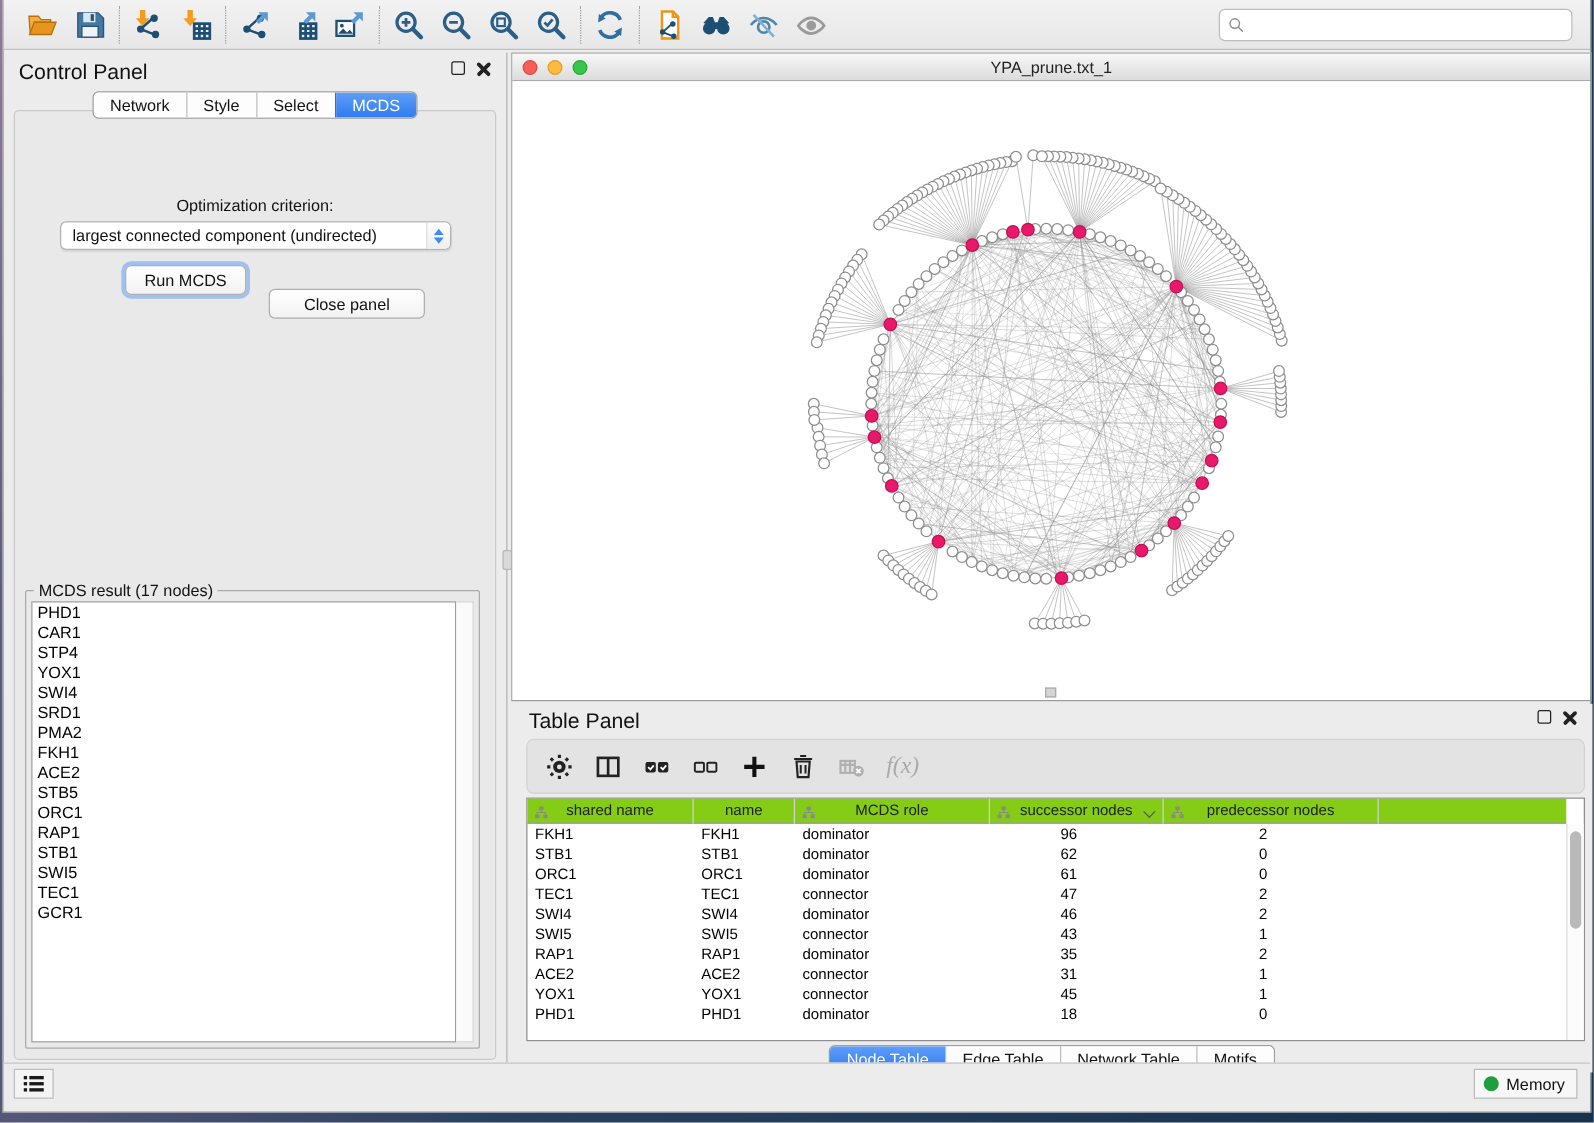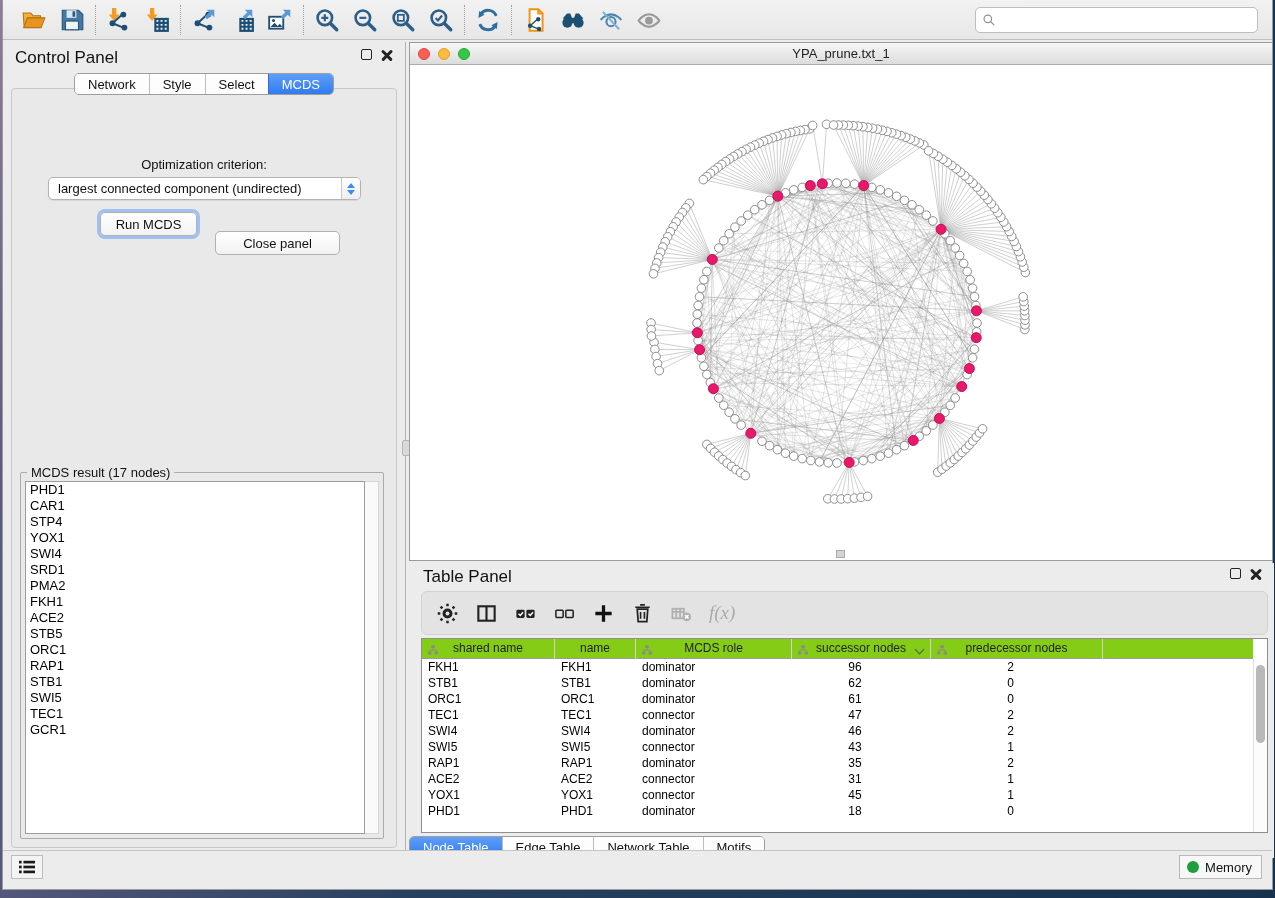--- a/index.html
+++ b/index.html
@@ -101,21 +101,21 @@
     text-align:center; line-height:19px; cursor:pointer; }
   .dt-hcell .type-icon { position:absolute; left:5px; top:4px; width:12px; height:12px; }
   .dt-hcell .sort-chev { position:absolute; right:7px; top:7px; width:7px; height:7px;
     border-right:1.6px solid #555; border-bottom:1.6px solid #555; transform:rotate(45deg); }
   .dt-body { position:absolute; left:0; top:20px; right:14px; bottom:0; overflow:hidden; }
   .dt-row { position:relative; height:16px; font-size:12px; color:#000; cursor:default; }
   .dt-cell { position:absolute; top:0; height:16px; line-height:16px; white-space:nowrap; overflow:hidden; }
   .dt-cell.num { text-align:center; }
   .dt-scroll { position:absolute; right:0; top:20px; bottom:0; width:14px; background:#fcfcfc; border-left:1px solid #ddd; }
   .dt-thumb { position:absolute; left:2px; top:6px; width:9px; height:78px; background:#b9b9b9; border-radius:5px; }
-  .tp-tabs-row { position:absolute; left:0; right:0; top:273px; height:23px; display:flex; }
+  .tp-tabs-row { position:absolute; left:0; right:0; top:273px; height:23px; display:flex; justify-content:center; }
   
   .status-bar { position:absolute; left:0; right:0; bottom:0; height:39px; background:#ececec; border-top:1px solid #c5c5c5;text-decoration:underline; }
   .list-btn { position:absolute; left:8px; top:4px; width:32px; height:24px; background:#f4f4f4; border:1px solid #bdbdbd; cursor:pointer; }
   .list-btn svg { width:18px; height:16px; display:block; margin:2px auto; }
   .memory-btn { position:absolute; right:10px; top:4px; height:24px; padding:0 9px 0 7px;
     background:#f7f7f7; border:1px solid #b9b9b9; font-size:13px; color:#111; cursor:pointer;
     display:flex; align-items:center; gap:6px; font-family:"Liberation Sans",sans-serif; }
   .mem-dot { width:12px; height:12px; border-radius:50%; }
 </style>
 </head>

